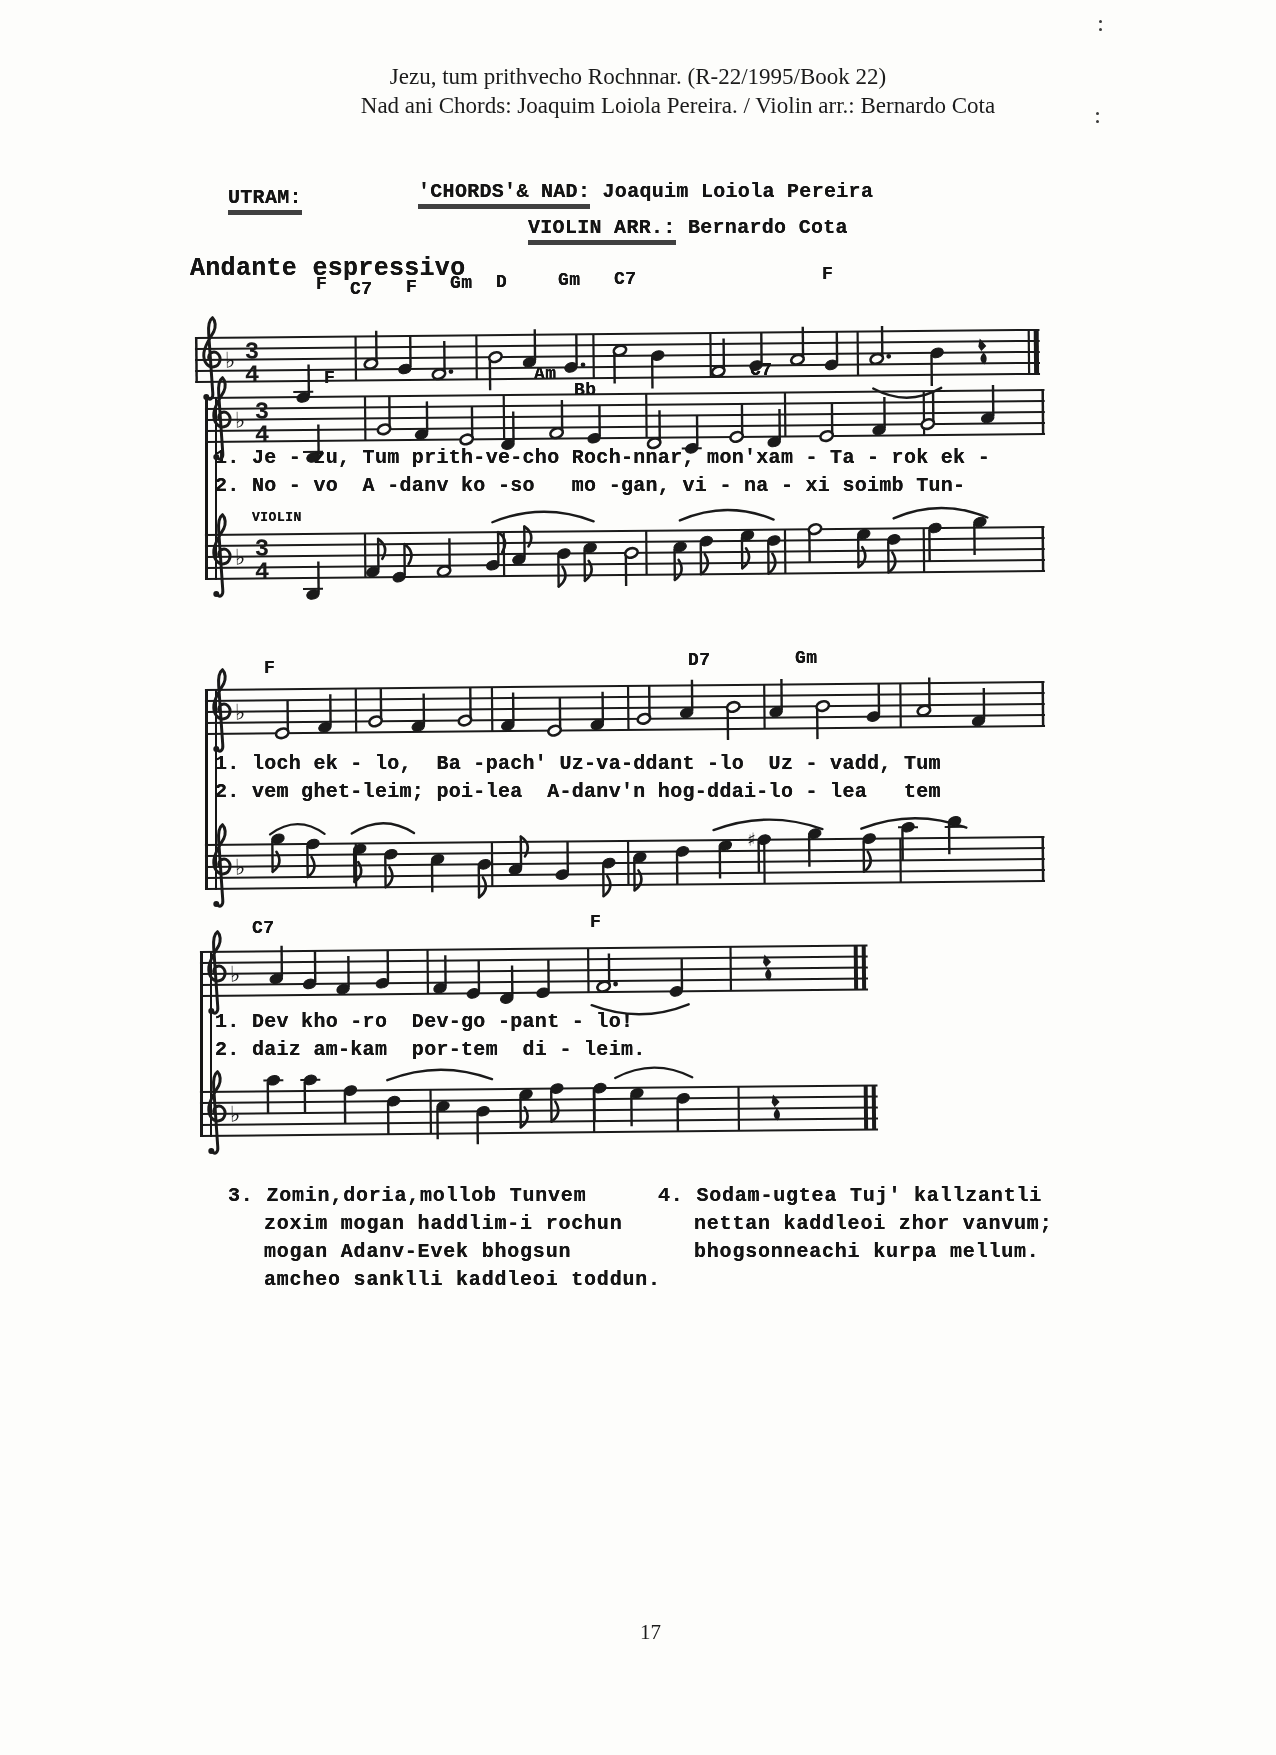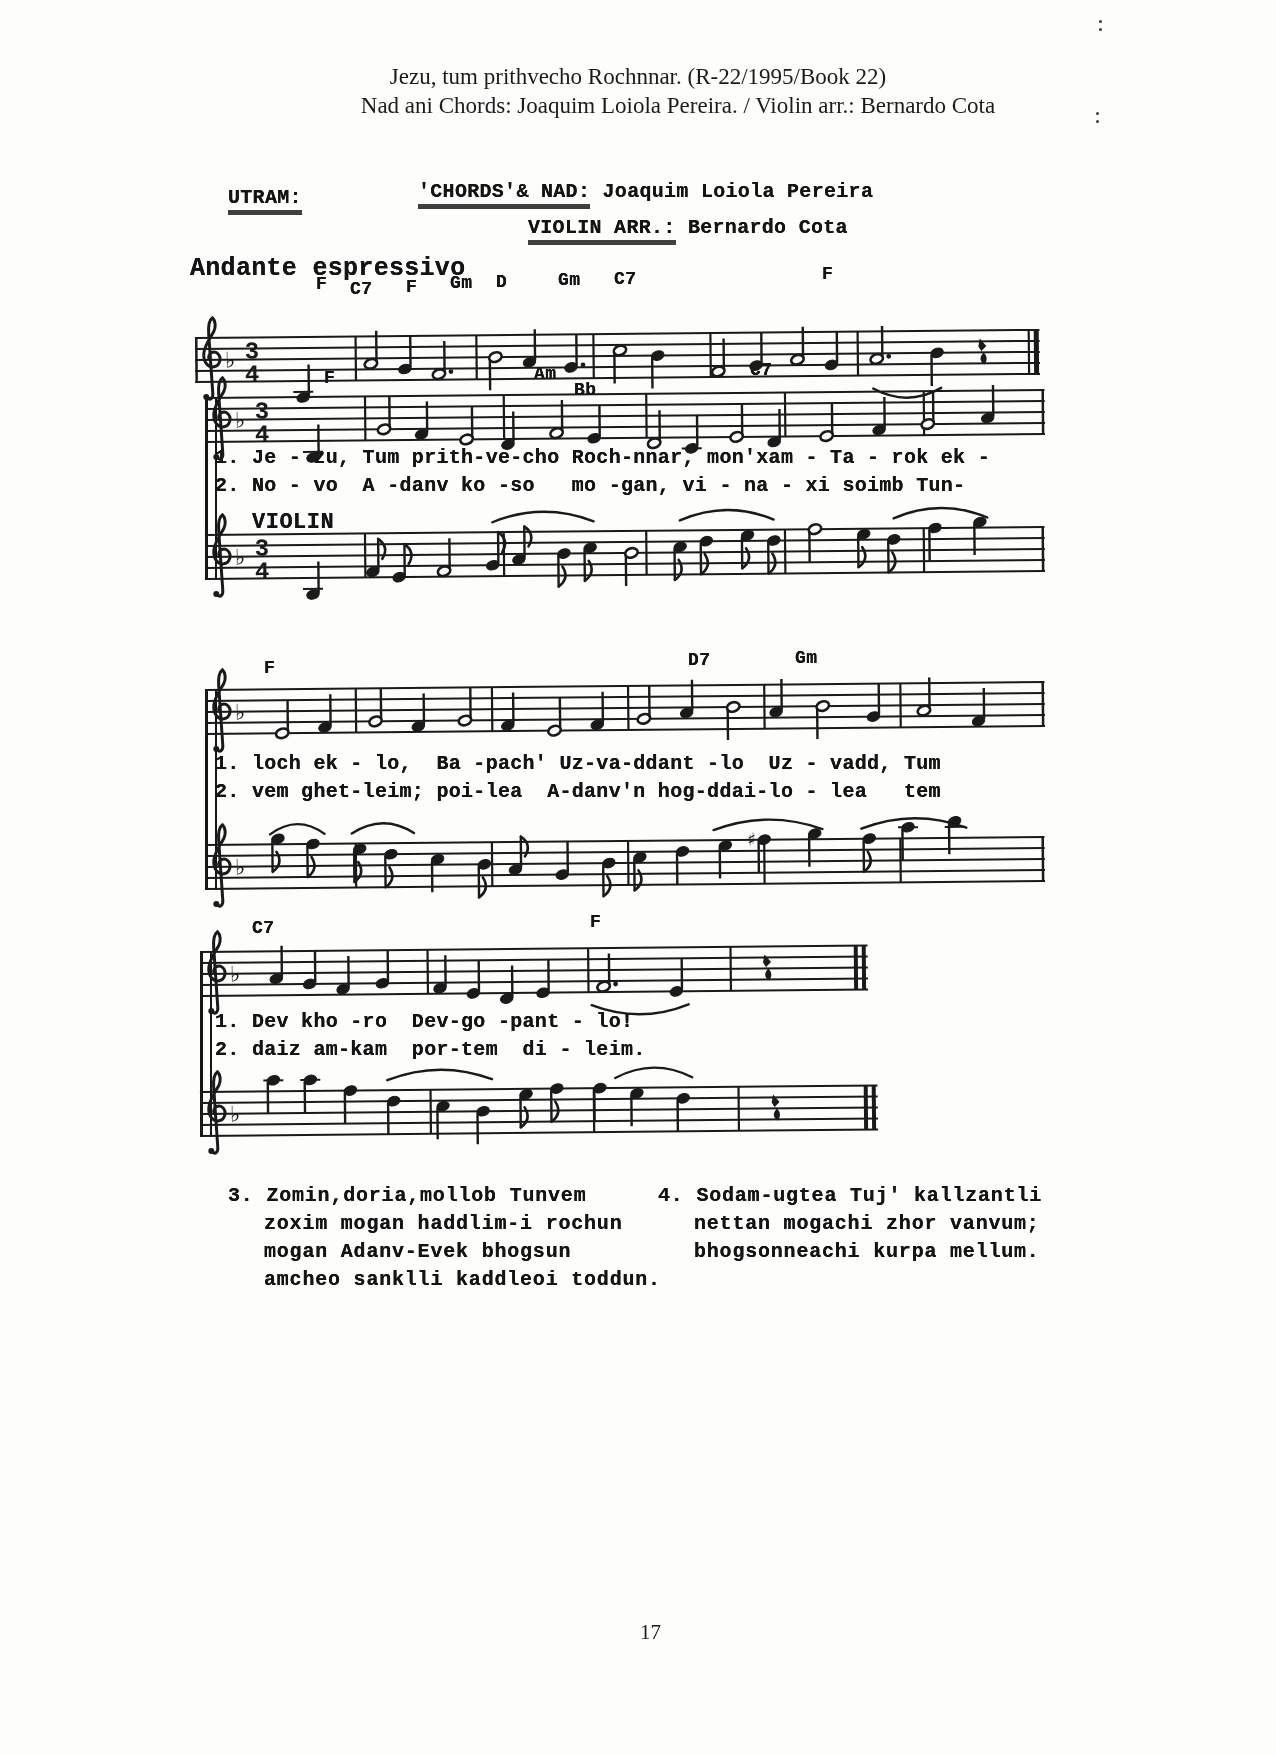--- a/index.html
+++ b/index.html
@@ -6,21 +6,21 @@
   #page{position:relative;width:1276px;height:1755px;background:#fdfdfb;overflow:hidden;}
   .abs{position:absolute;}
   .serif{font-family:"Liberation Serif","DejaVu Serif",serif;color:#1b1b1b;}
   .tw{font-family:"Liberation Mono","DejaVu Sans Mono",monospace;font-weight:700;color:#141414;text-shadow:0 0 .5px #141414;}
   .hdr{left:0;width:100%;text-align:center;font-size:23px;}
   .ul{border-bottom:5px solid #404040;padding-bottom:1px;}
   .credit{font-size:20px;letter-spacing:.3px;white-space:pre;}
   .tempo{font-size:25px;letter-spacing:.3px;}
   .chord{font-size:18px;letter-spacing:.5px;}
   .lyric{font-size:20px;letter-spacing:.3px;white-space:pre;}
-  .violin-lbl{font-size:22px;letter-spacing:.5px;}
+  .violin-lbl{font-size:13px;letter-spacing:.5px;}
   .verse-line{font-size:20px;letter-spacing:.8px;line-height:28px;white-space:pre;}
   .verse-cont{padding-left:36px;}
   .pagenum{font-size:21px;}
   .staff-wrap{position:absolute;transform:rotate(-0.55deg);transform-origin:0 50%;}
   .connector{position:absolute;width:7px;border-left:3px solid #151515;border-right:2px solid #151515;}
   .dot-artifact{position:absolute;width:3px;height:3px;border-radius:50%;background:#3a3a3a;}
 </style>
 </head>
 <body>
 
@@ -69,21 +69,21 @@
   <div class="abs tw lyric" style="left:215px;top:1038px;">2. daiz am-kam  por-tem  di - leim.</div>
 
   <div class="abs" style="left:228px;top:1182px;">
     <div class="tw verse-line">3. Zomin,doria,mollob Tunvem</div>
     <div class="tw verse-line verse-cont">zoxim mogan haddlim-i rochun</div>
     <div class="tw verse-line verse-cont">mogan Adanv-Evek bhogsun</div>
     <div class="tw verse-line verse-cont">amcheo sanklli kaddleoi toddun.</div>
   </div>
   <div class="abs" style="left:658px;top:1182px;">
     <div class="tw verse-line">4. Sodam-ugtea Tuj' kallzantli</div>
-    <div class="tw verse-line verse-cont">nettan mogachi zhor vanvum;</div>
+    <div class="tw verse-line verse-cont">nettan kaddleoi zhor vanvum;</div>
     <div class="tw verse-line verse-cont">bhogsonneachi kurpa mellum.</div>
   </div>
 
   <div class="abs serif pagenum" style="left:640px;top:1620px;">17</div>
 
   <div class="dot-artifact" style="left:1099px;top:20px;"></div>
   <div class="dot-artifact" style="left:1099px;top:28px;"></div>
   <div class="dot-artifact" style="left:1096px;top:112px;"></div>
   <div class="dot-artifact" style="left:1096px;top:120px;"></div>
 

